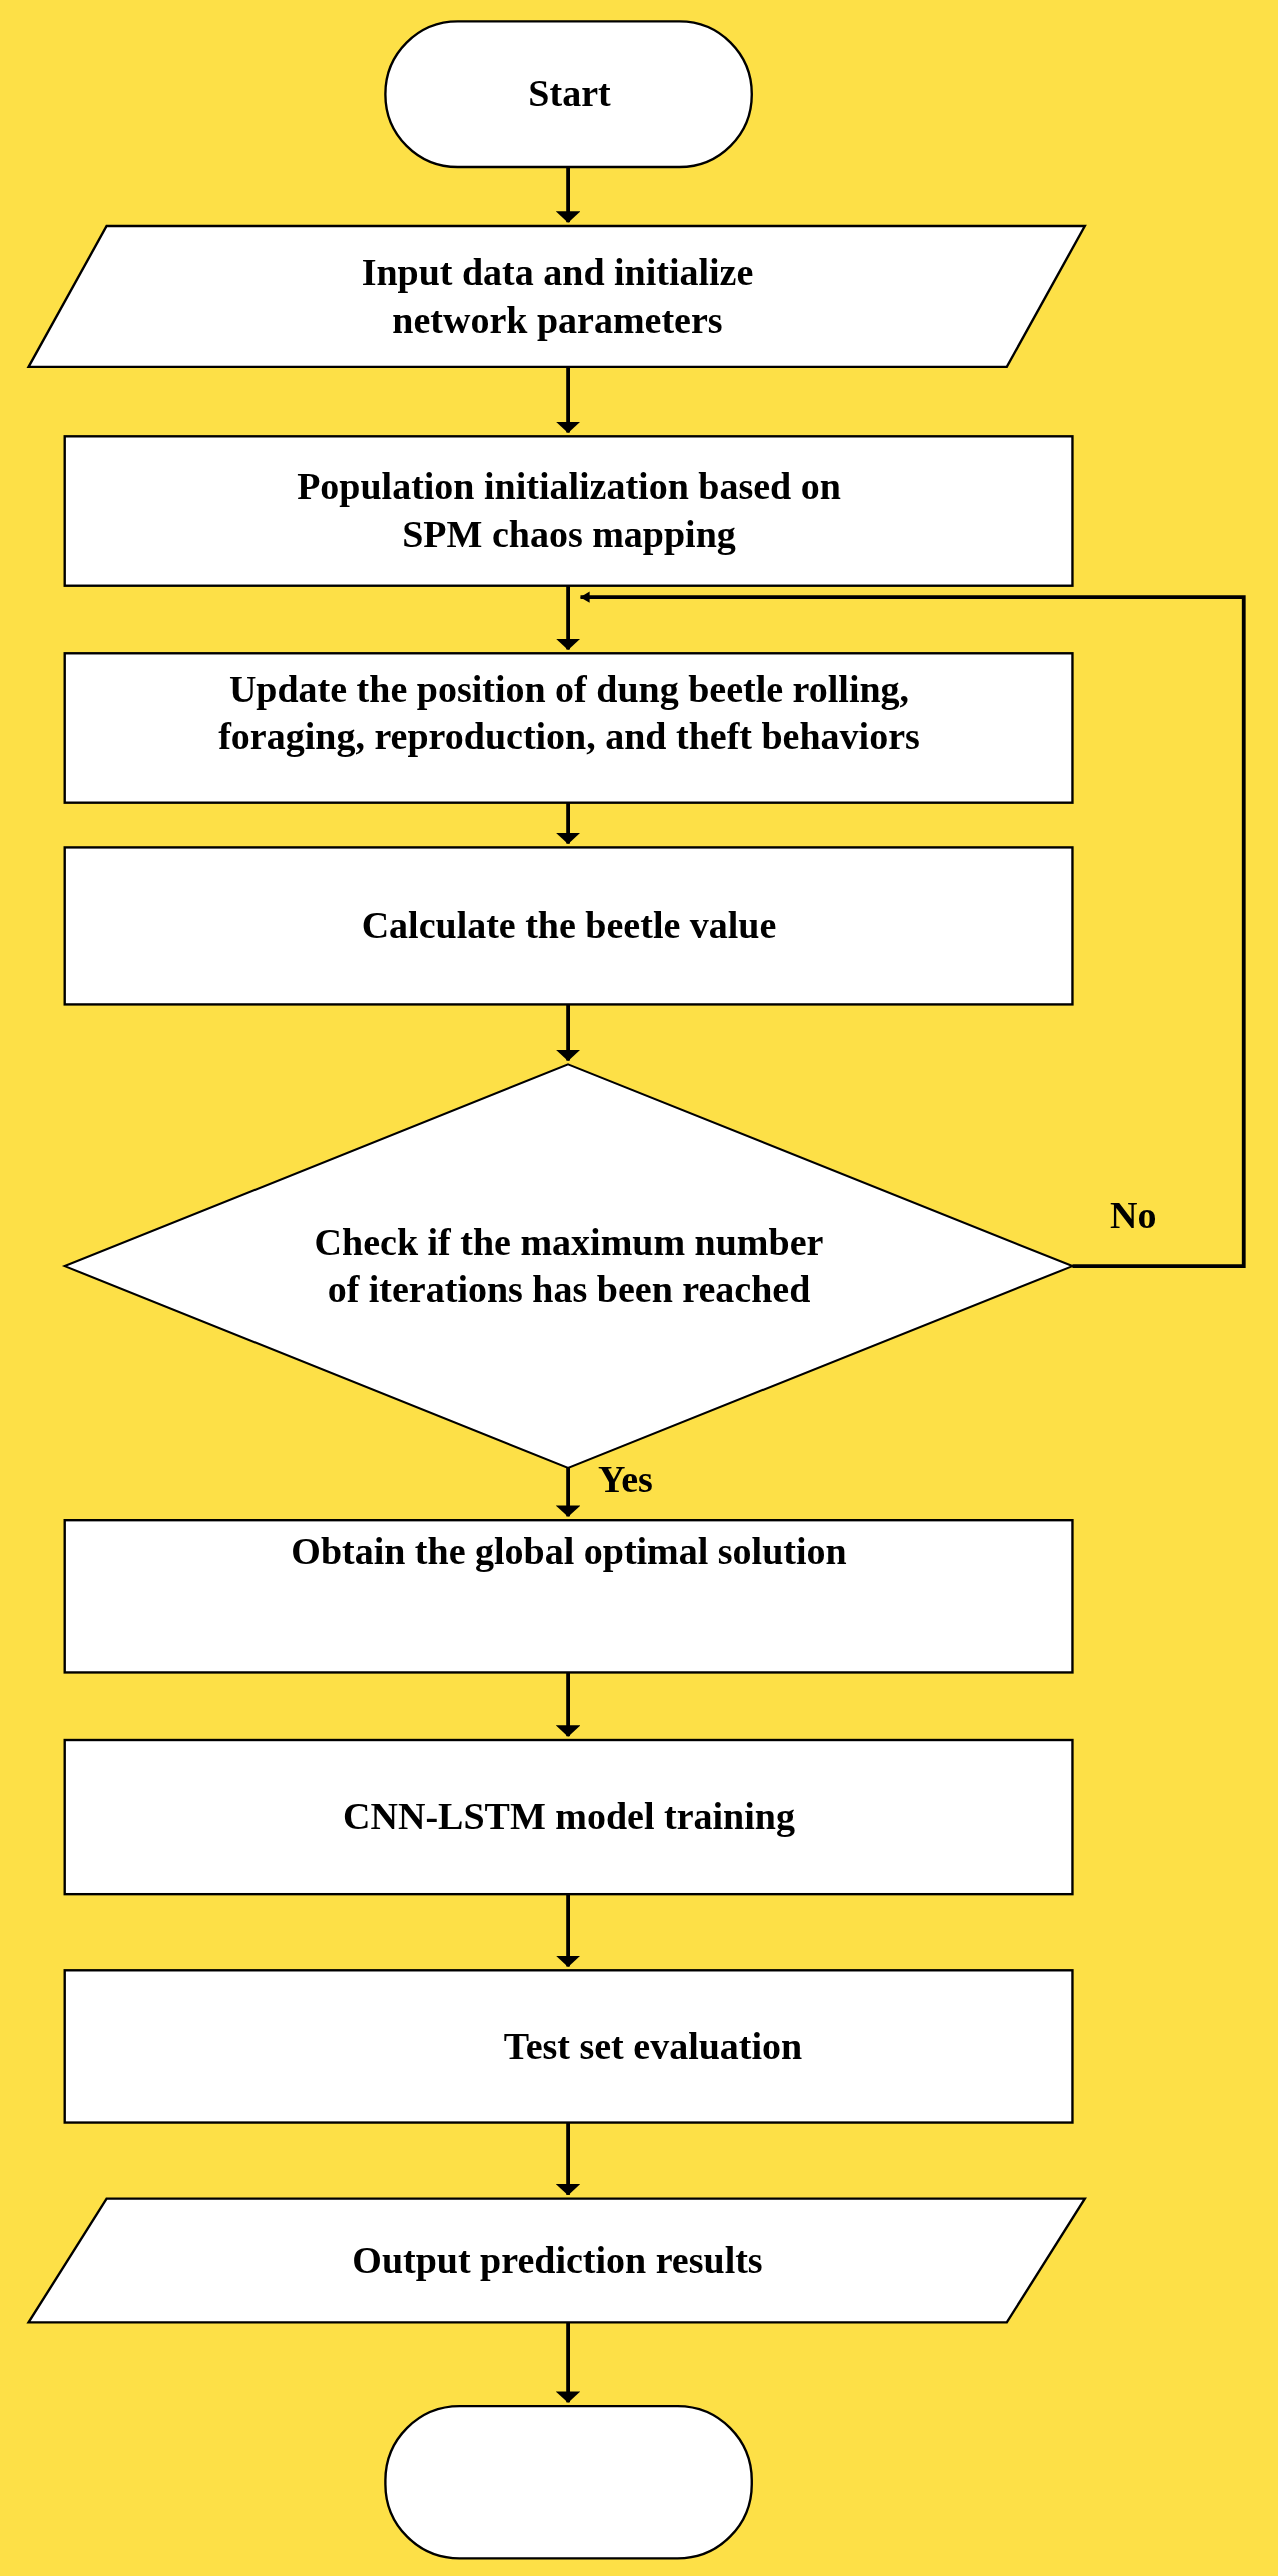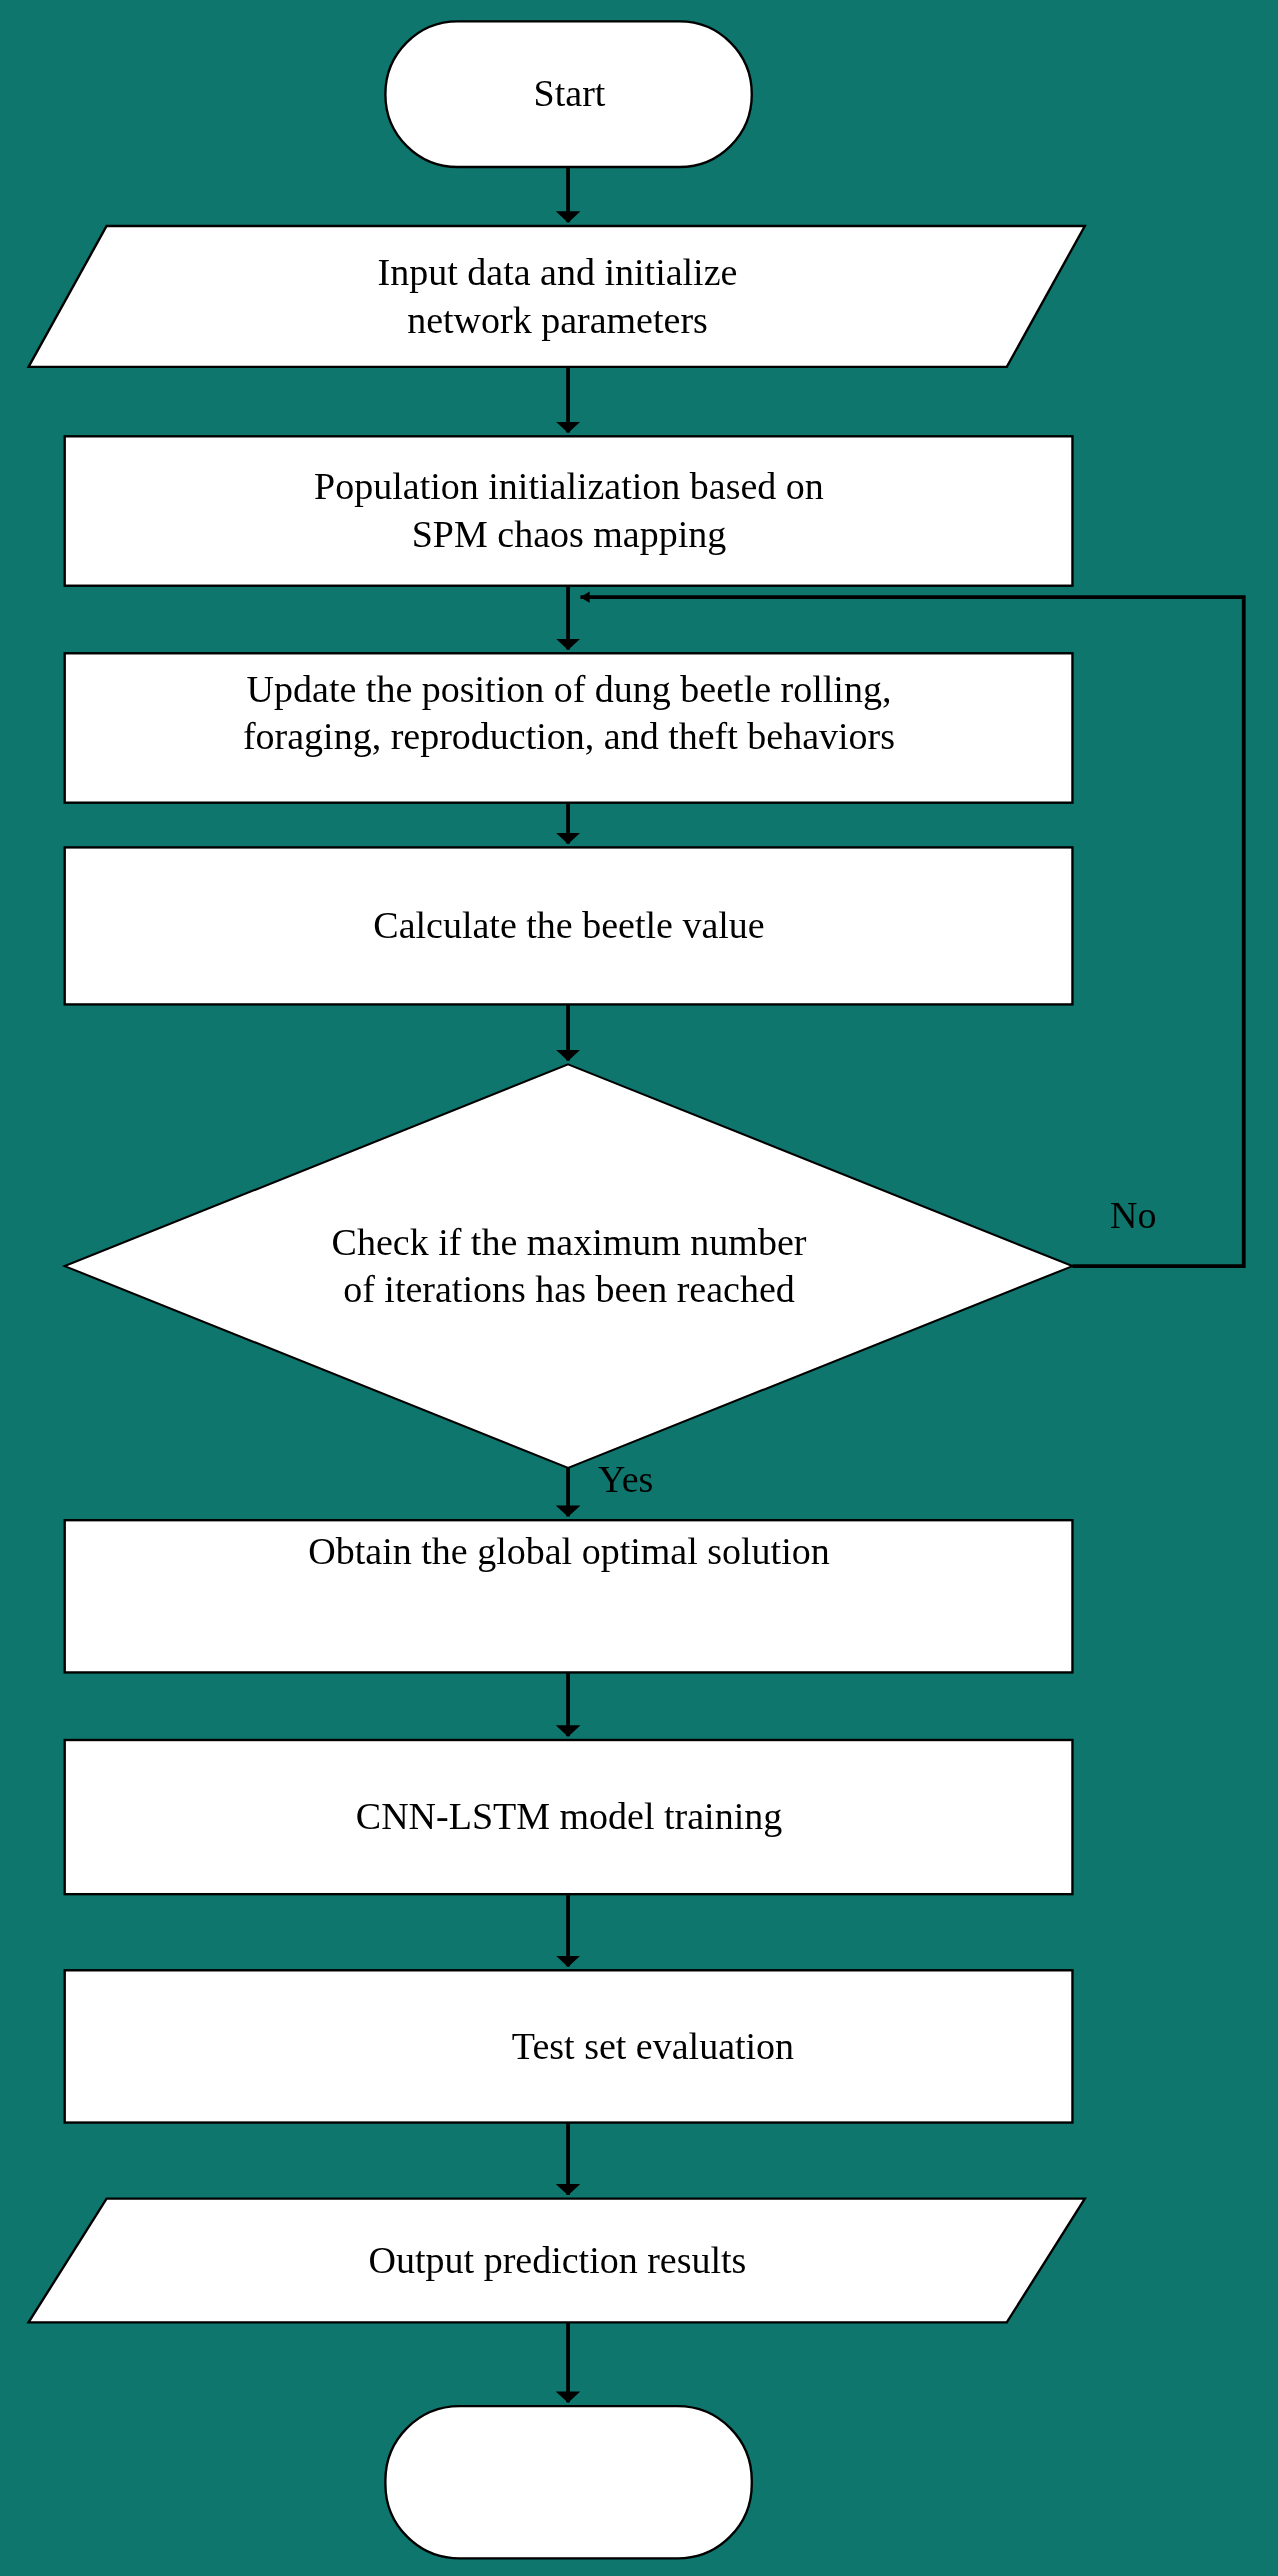--- a/index.html
+++ b/index.html
@@ -8,22 +8,23 @@
     padding: 0;
     background: #ffffff;
   }
   body {
     font-family: "Liberation Serif", "DejaVu Serif", serif;
   }
   #canvas {
     position: relative;
     width: 1278px;
     height: 2576px;
-    background: #0f766e;
+    background: #fde047;
     overflow: hidden;
+    font-weight: bold;
   }
   #flow-svg {
     position: absolute;
     left: 0;
     top: 0;
     width: 1278px;
     height: 2576px;
   }
   .node-label {
     position: absolute;

